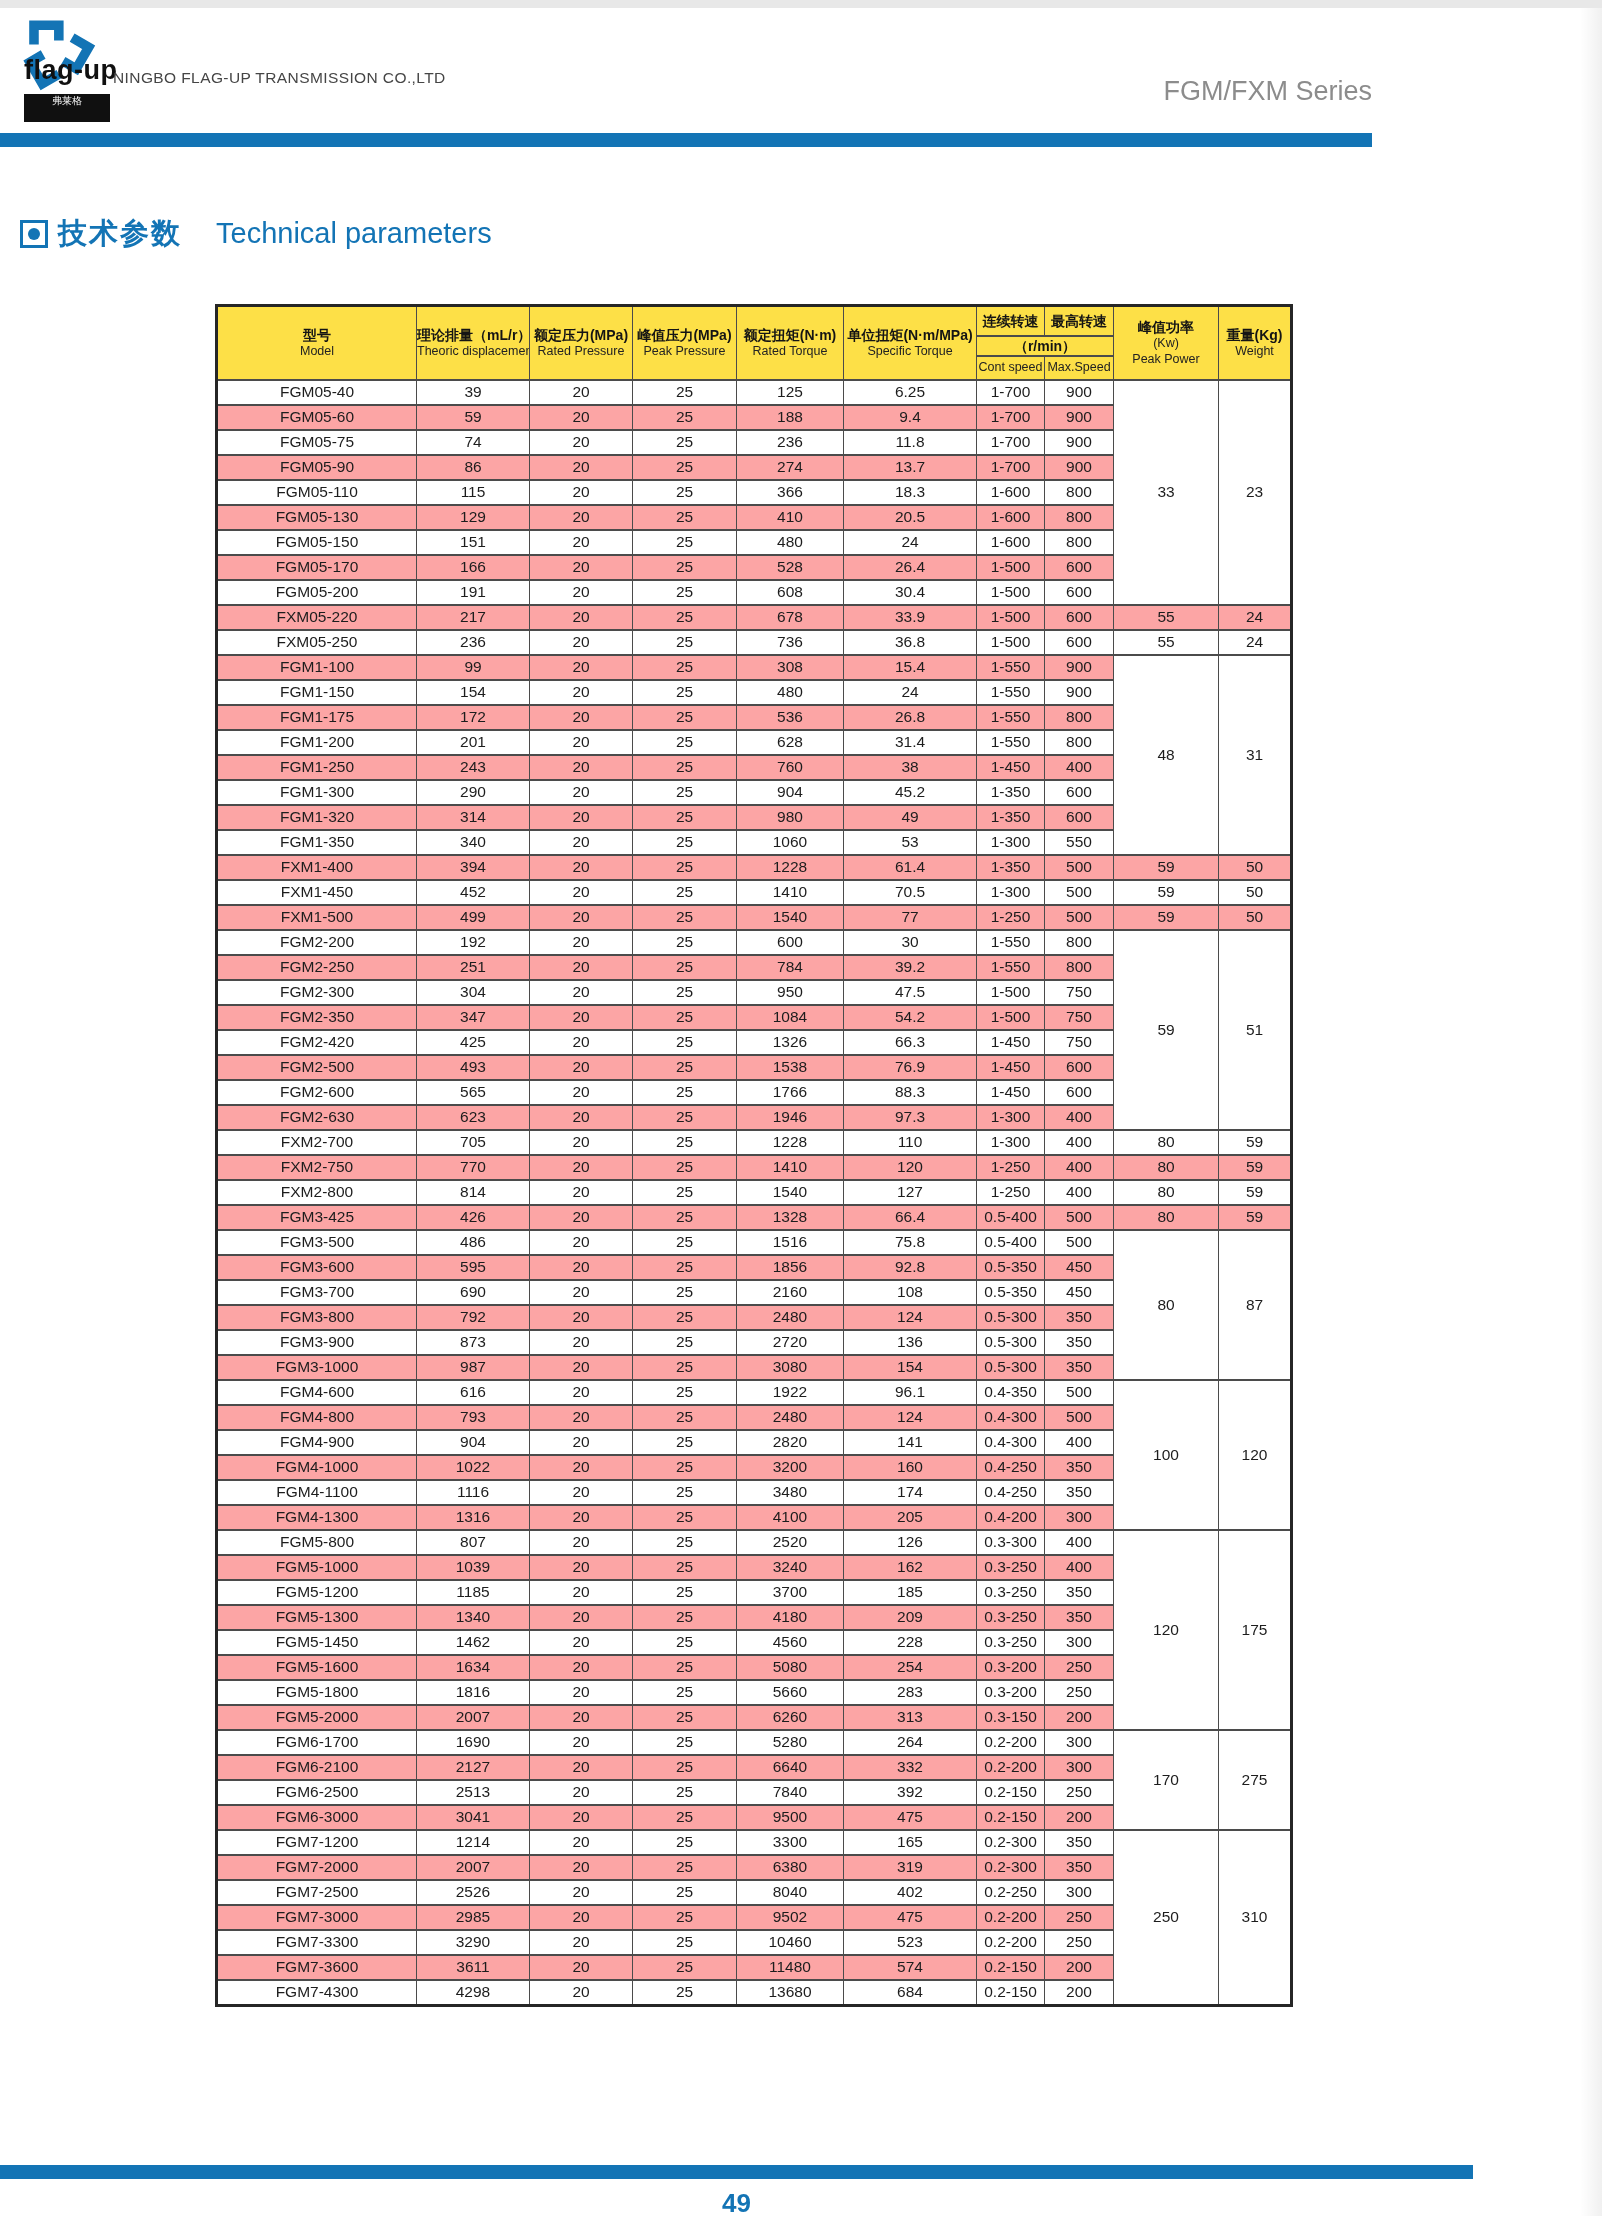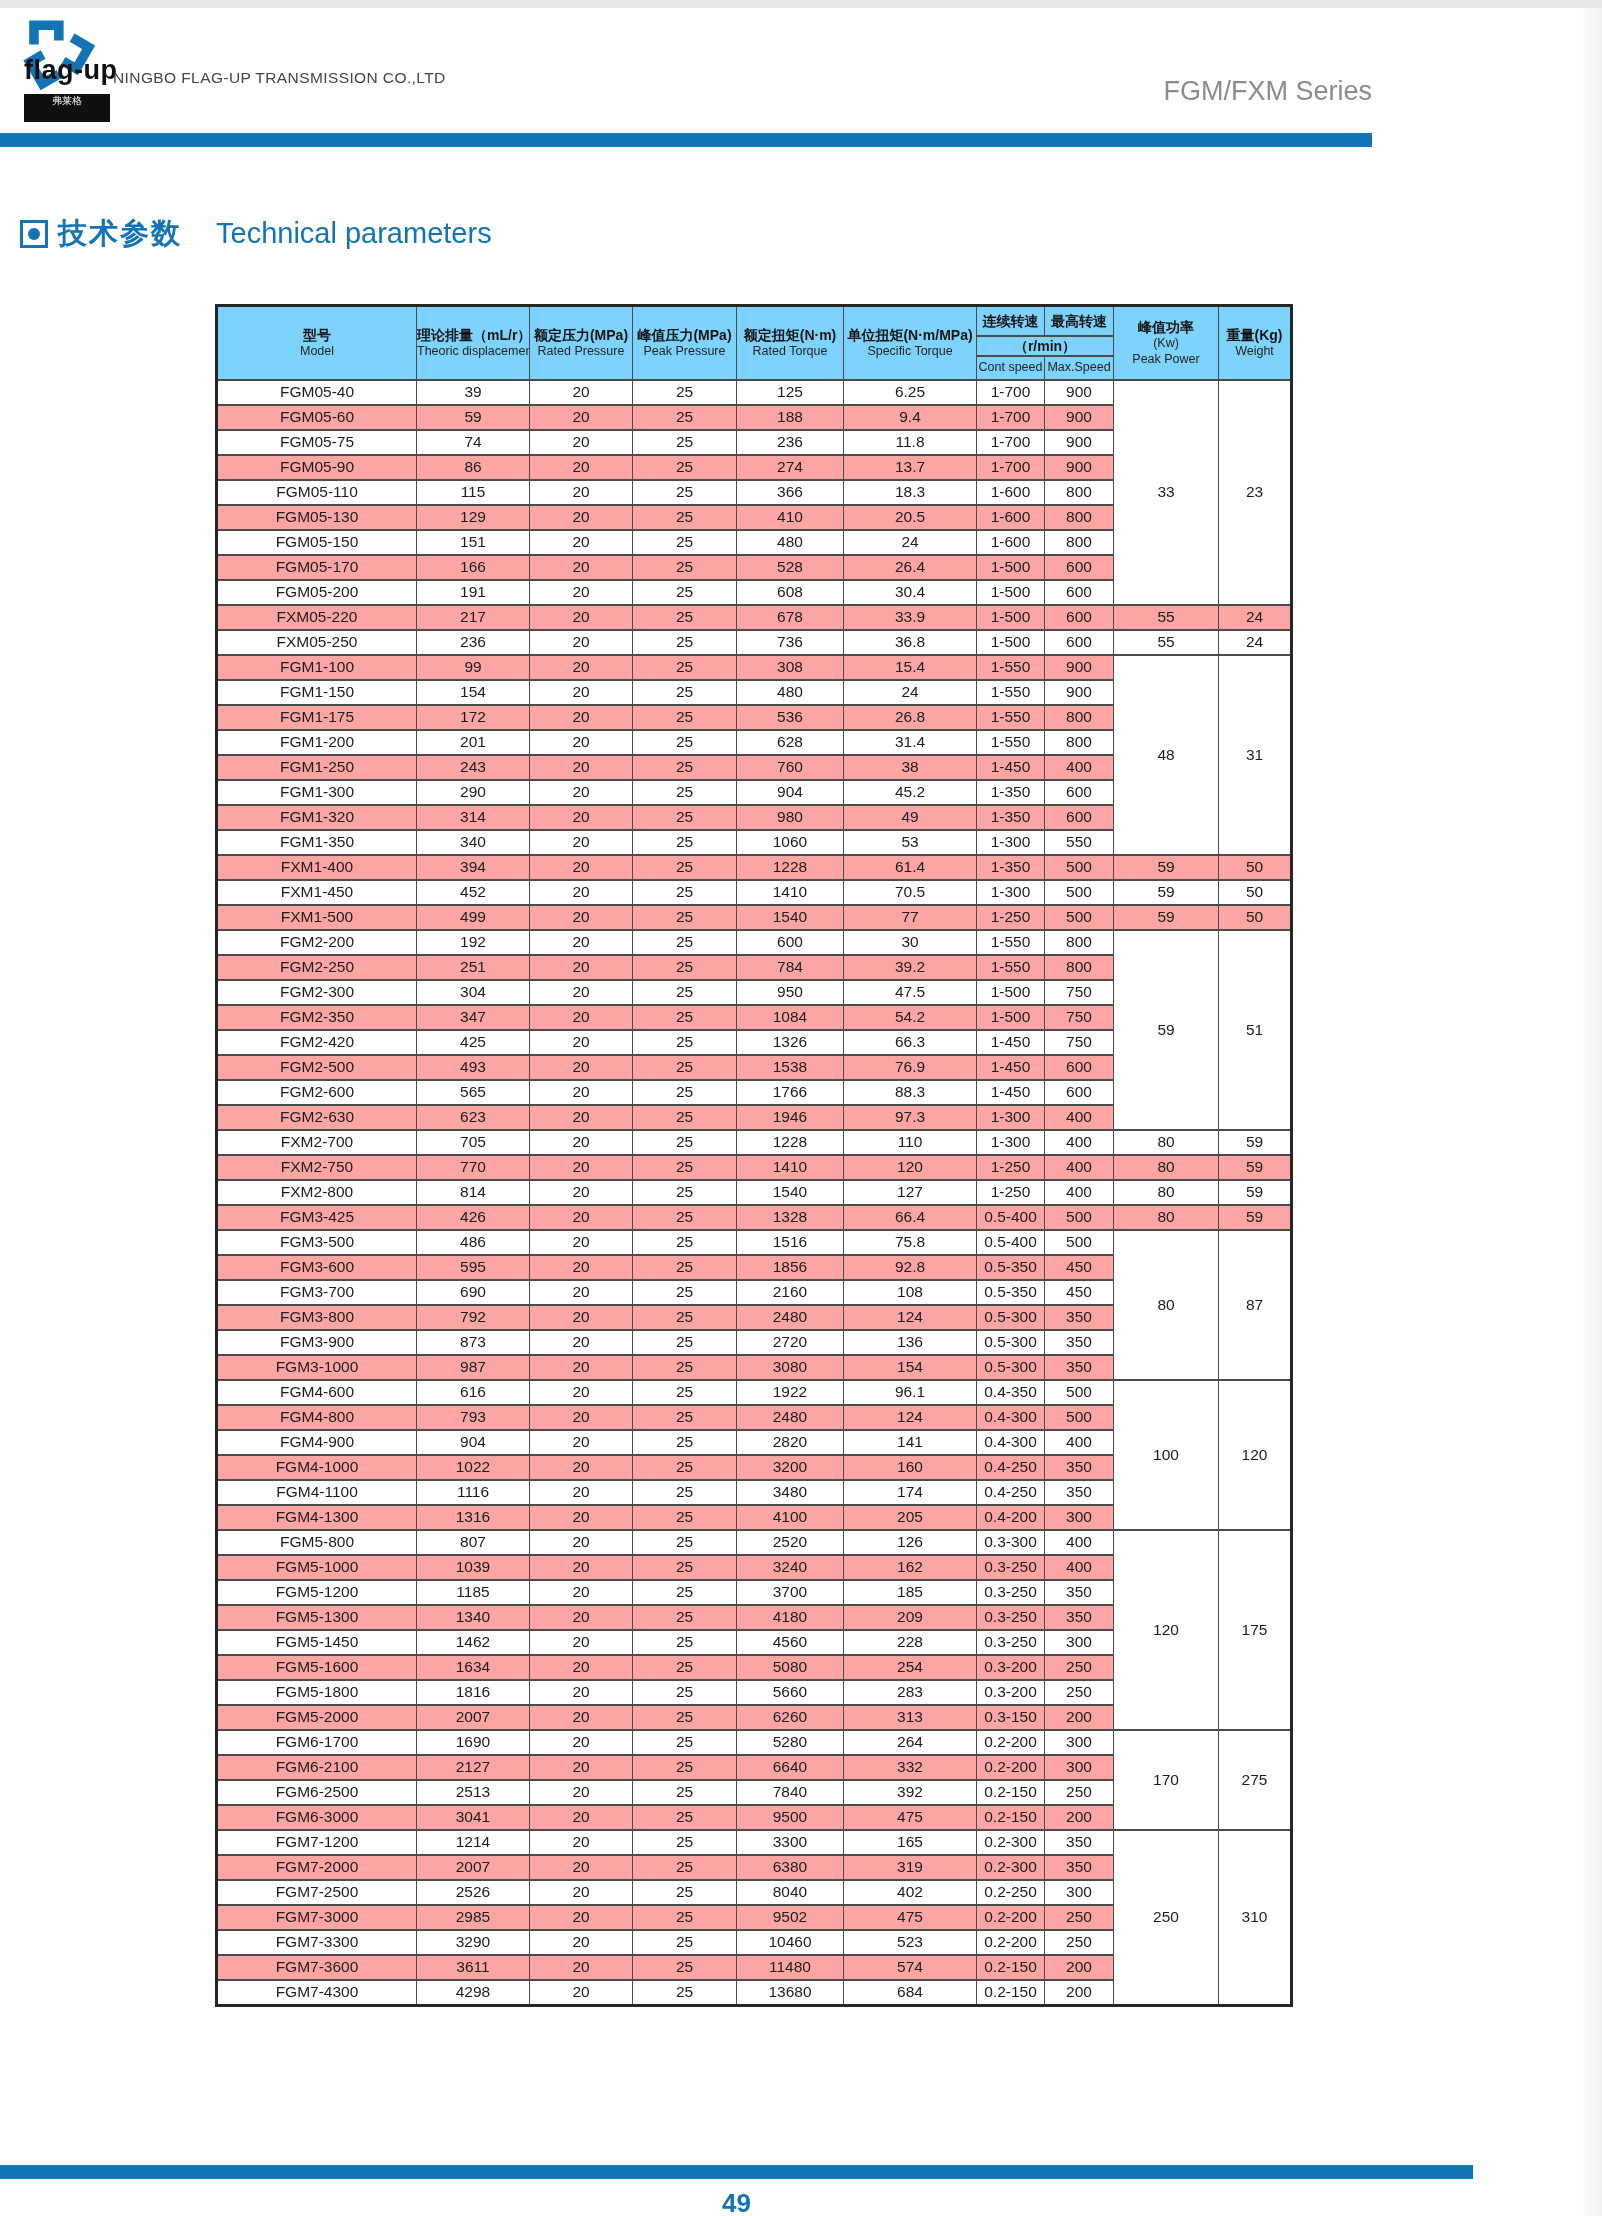--- a/index.html
+++ b/index.html
@@ -28,21 +28,21 @@
   .sec-title-en { position:absolute; left:216px; top:209px; font-size:29px; color:#1374b5; }
   
   .table-wrap { position:absolute; left:215px; top:296px; }
   table.params { width:1075px; border-collapse:collapse; table-layout:fixed; background:#fff;
                  border:3px solid #262626; }
   table.params th, table.params td {
     border:1px solid #4b4b4b; border-top-width:2px; border-bottom-width:2px;
     text-align:center; vertical-align:middle; padding:0; color:#1d1d1d;
     overflow:hidden; white-space:nowrap;
   }
-  thead th { background:#7dd3fc; font-weight:normal; }
+  thead th { background:#fde047; font-weight:normal; }
   .th-cn { display:block; font-size:14px; font-weight:bold; line-height:1.3; color:#141414; }
   .th-en { display:block; font-size:12.5px; line-height:1.25; color:#222; }
   tr.hrow1 { height:30px; } tr.hrow2 { height:18px; } tr.hrow3 { height:24px; }
   tbody td { height:23px; font-size:15.5px; }
   tbody tr.alt { background:#fca5a5; }
   tbody td.merged { background:#ffffff; }
   
   .edge-shade { position:absolute; right:0; top:0; width:22px; height:2216px;
                 background:linear-gradient(to right, rgba(0,0,0,0), rgba(0,0,0,0.06)); pointer-events:none; }
 </style>

